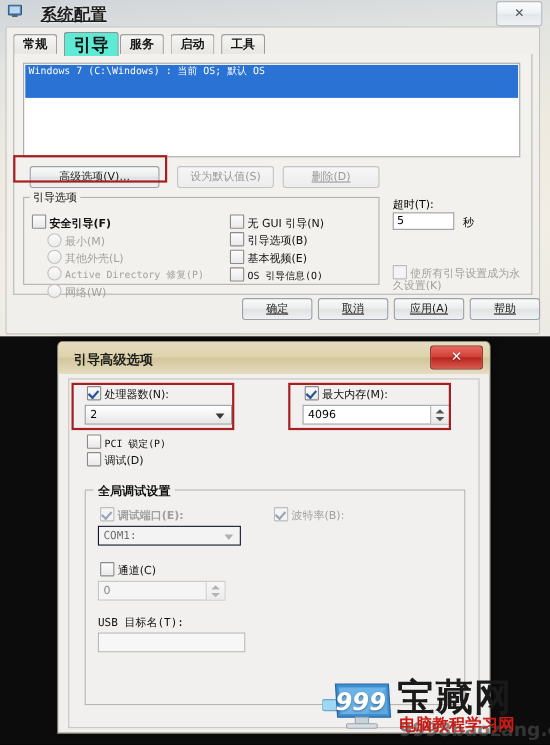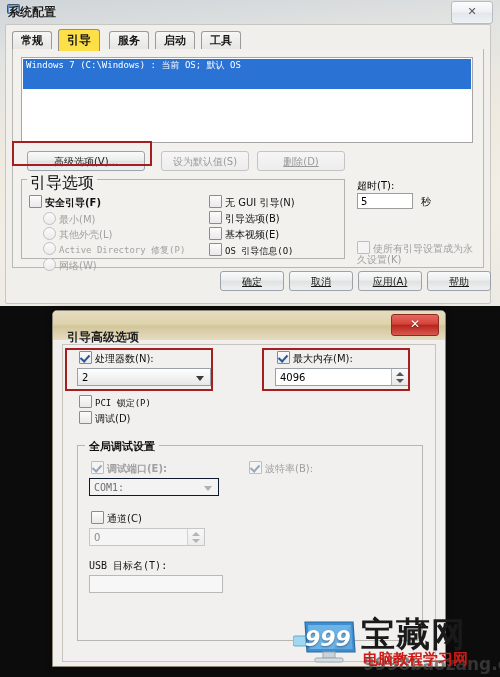--- a/index.html
+++ b/index.html
@@ -55,25 +55,26 @@
     left: 0; top: 0;
     width: 500px; height: 22px;
   }
   #win1-icon {
     position: absolute;
     left: 7px; top: 4px;
     width: 13px; height: 12px;
   }
   #win1-title {
     position: absolute;
-    left: 8px; top: 4px;
-    font-size: 12px;
+    left: 37px; top: 4px;
+    font-size: 15px;
     font-weight: bold;
     color: #1d1d1d;
     text-shadow: 0 0 2px rgba(255,255,255,0.9);
+    text-decoration: underline;
   }
   #win1-close {
     position: absolute;
     right: 7px; top: 1px;
     width: 40px; height: 21px;
     border: 1px solid #b7bcc2;
     border-radius: 3px;
     background: linear-gradient(180deg,#fbfcfd 0%, #eef1f4 48%, #e2e7ec 52%, #eef2f6 100%);
     color: #55595e;
     font-size: 11px;
@@ -109,22 +110,22 @@
     border-bottom: none;
     background: linear-gradient(180deg,#f6f6f4 0%, #e6e5e1 100%);
     border-radius: 3px 3px 0 0;
     cursor: pointer;
     white-space: nowrap;
   }
   .tab.active {
     top: 0px;
     height: 21px;
     line-height: 21px;
-    font-size: 12px;
-    background: #fde047;
+    font-size: 16px;
+    background: #5eead4;
     border-color: #8e8e8e;
     z-index: 3;
   }
   
   #tabpage {
     position: absolute;
     left: 6px; top: 24px;
     width: 470px; height: 218px;
     background: #f2f1ed;
     border: 1px solid #b9b7b1;
@@ -189,21 +190,21 @@
     left: 8px; top: 130px;
     width: 322px; height: 78px;
     border: 1px solid #b4b2ad;
     background: transparent;
   }
   #grp-boot-legend {
     position: absolute;
     left: 14px; top: 124px;
     background: #f2f1ed;
     padding: 0 3px;
-    font-size: 16px;
+    font-size: 10px;
     color: #111;
   }
   .chk, .rad {
     position: absolute;
     font-size: 10px;
     color: #111;
     white-space: nowrap;
     cursor: pointer;
     line-height: 12px;
   }
@@ -300,21 +301,21 @@
     border-bottom: 1px solid #bdb characterized;
   }
   #win2-titlebar-inner {
     position: absolute;
     left: 0; top: 0;
     width: 392px; height: 29px;
     background: linear-gradient(180deg,#e5dcc0 0%, #ded3ab 45%, #d2c69a 52%, #e6dcc0 100%);
   }
   #win2-title {
     position: absolute;
-    left: 14px; top: 18px;
+    left: 14px; top: 8px;
     font-size: 12px;
     font-weight: bold;
     color: #1e1e1e;
   }
   #win2-close {
     position: absolute;
     right: 6px; top: 3px;
     width: 46px; height: 20px;
     border: 1px solid #8c2b26;
     border-radius: 3px;

